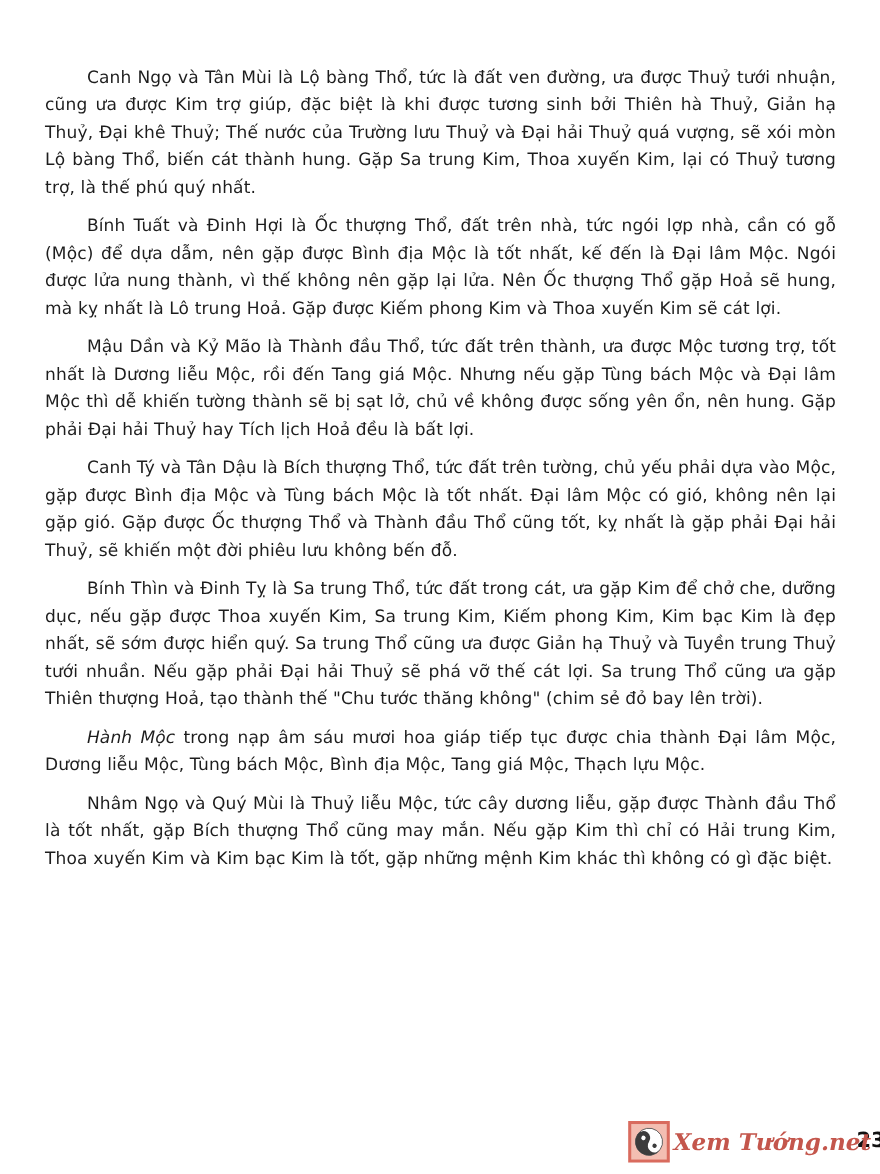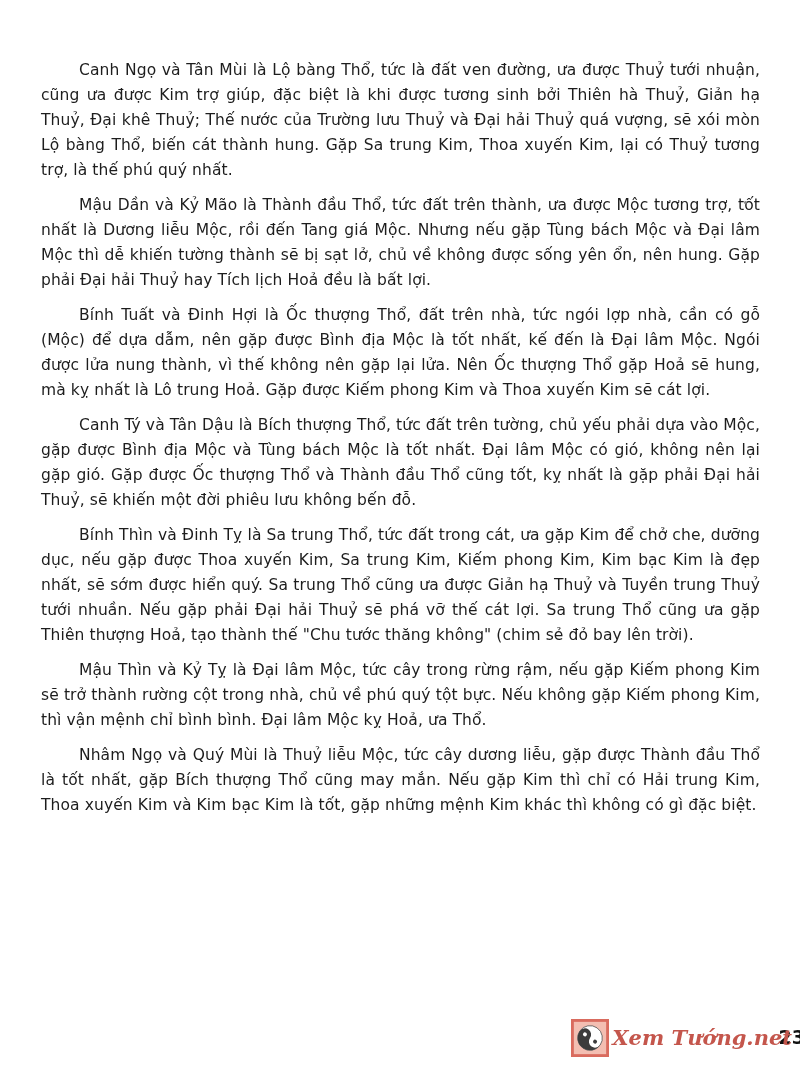--- a/index.html
+++ b/index.html
@@ -78,25 +78,25 @@
     white-space: nowrap;
   }
 </style>
 </head>
 <body>
 
 <div class="page">
 
   <div class="text-block">
     <p class="para">Canh Ngọ và Tân Mùi là Lộ bàng Thổ, tức là đất ven đường, ưa được Thuỷ tưới nhuận, cũng ưa được Kim trợ giúp, đặc biệt là khi được tương sinh bởi Thiên hà Thuỷ, Giản hạ Thuỷ, Đại khê Thuỷ; Thế nước của Trường lưu Thuỷ và Đại hải Thuỷ quá vượng, sẽ xói mòn Lộ bàng Thổ, biến cát thành hung. Gặp Sa trung Kim, Thoa xuyến Kim, lại có Thuỷ tương trợ, là thế phú quý nhất.</p>
+    <p class="para">Bính Tuất và Đinh Hợi là Ốc thượng Thổ, đất trên nhà, tức ngói lợp nhà, cần có gỗ (Mộc) để dựa dẫm, nên gặp được Bình địa Mộc là tốt nhất, kế đến là Đại lâm Mộc. Ngói được lửa nung thành, vì thế không nên gặp lại lửa. Nên Ốc thượng Thổ gặp Hoả sẽ hung, mà kỵ nhất là Lô trung Hoả. Gặp được Kiếm phong Kim và Thoa xuyến Kim sẽ cát lợi.</p>
     <p class="para">Mậu Dần và Kỷ Mão là Thành đầu Thổ, tức đất trên thành, ưa được Mộc tương trợ, tốt nhất là Dương liễu Mộc, rồi đến Tang giá Mộc. Nhưng nếu gặp Tùng bách Mộc và Đại lâm Mộc thì dễ khiến tường thành sẽ bị sạt lở, chủ về không được sống yên ổn, nên hung. Gặp phải Đại hải Thuỷ hay Tích lịch Hoả đều là bất lợi.</p>
-    <p class="para">Bính Tuất và Đinh Hợi là Ốc thượng Thổ, đất trên nhà, tức ngói lợp nhà, cần có gỗ (Mộc) để dựa dẫm, nên gặp được Bình địa Mộc là tốt nhất, kế đến là Đại lâm Mộc. Ngói được lửa nung thành, vì thế không nên gặp lại lửa. Nên Ốc thượng Thổ gặp Hoả sẽ hung, mà kỵ nhất là Lô trung Hoả. Gặp được Kiếm phong Kim và Thoa xuyến Kim sẽ cát lợi.</p>
     <p class="para">Canh Tý và Tân Dậu là Bích thượng Thổ, tức đất trên tường, chủ yếu phải dựa vào Mộc, gặp được Bình địa Mộc và Tùng bách Mộc là tốt nhất. Đại lâm Mộc có gió, không nên lại gặp gió. Gặp được Ốc thượng Thổ và Thành đầu Thổ cũng tốt, kỵ nhất là gặp phải Đại hải Thuỷ, sẽ khiến một đời phiêu lưu không bến đỗ.</p>
     <p class="para">Bính Thìn và Đinh Tỵ là Sa trung Thổ, tức đất trong cát, ưa gặp Kim để chở che, dưỡng dục, nếu gặp được Thoa xuyến Kim, Sa trung Kim, Kiếm phong Kim, Kim bạc Kim là đẹp nhất, sẽ sớm được hiển quý. Sa trung Thổ cũng ưa được Giản hạ Thuỷ và Tuyền trung Thuỷ tưới nhuần. Nếu gặp phải Đại hải Thuỷ sẽ phá vỡ thế cát lợi. Sa trung Thổ cũng ưa gặp Thiên thượng Hoả, tạo thành thế "Chu tước thăng không" (chim sẻ đỏ bay lên trời).</p>
-    <p class="para">Mậu Thìn và Kỷ Tỵ là Đại lâm Mộc, tức cây trong rừng rậm, nếu gặp Kiếm phong Kim sẽ trở thành rường cột trong nhà, chủ về phú quý tột bực. Nếu không gặp Kiếm phong Kim, thì vận mệnh chỉ bình bình. Đại lâm Mộc kỵ Hoả, ưa Thổ.</p>
+    <p class="para"><em>Hành Mộc</em><span> trong nạp âm sáu mươi hoa giáp tiếp tục được chia thành Đại lâm Mộc, Dương liễu Mộc, Tùng bách Mộc, Bình địa Mộc, Tang giá Mộc, Thạch lựu Mộc.</span></p>
     <p class="para">Nhâm Ngọ và Quý Mùi là Thuỷ liễu Mộc, tức cây dương liễu, gặp được Thành đầu Thổ là tốt nhất, gặp Bích thượng Thổ cũng may mắn. Nếu gặp Kim thì chỉ có Hải trung Kim, Thoa xuyến Kim và Kim bạc Kim là tốt, gặp những mệnh Kim khác thì không có gì đặc biệt.</p>
   </div>
 
   <div class="stray-mark"></div>
 
   <div class="page-number">23</div>
 
   <div class="watermark">
     <span>
       <svg class="wm-icon" viewBox="0 0 40 40" aria-hidden="true">

